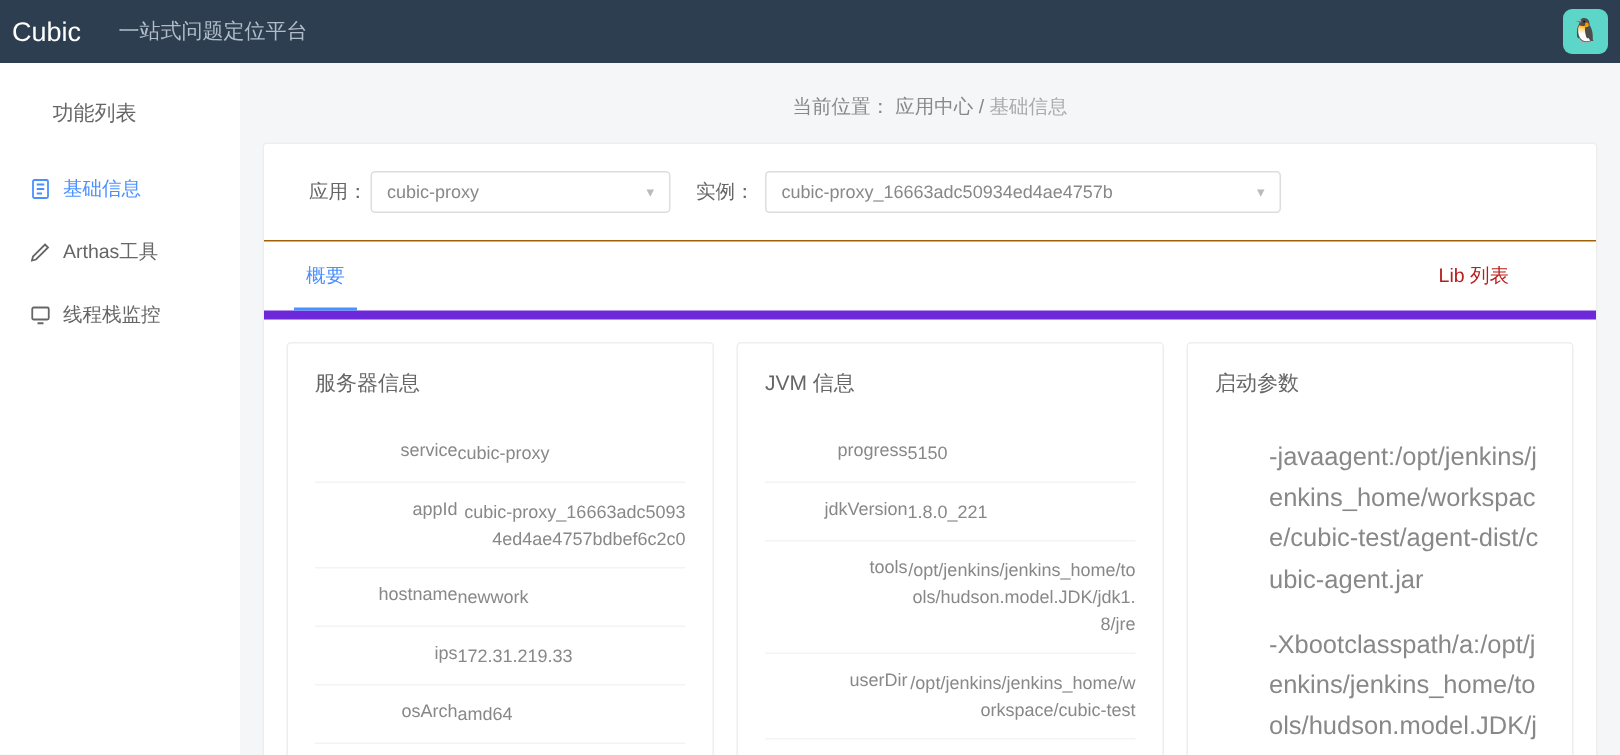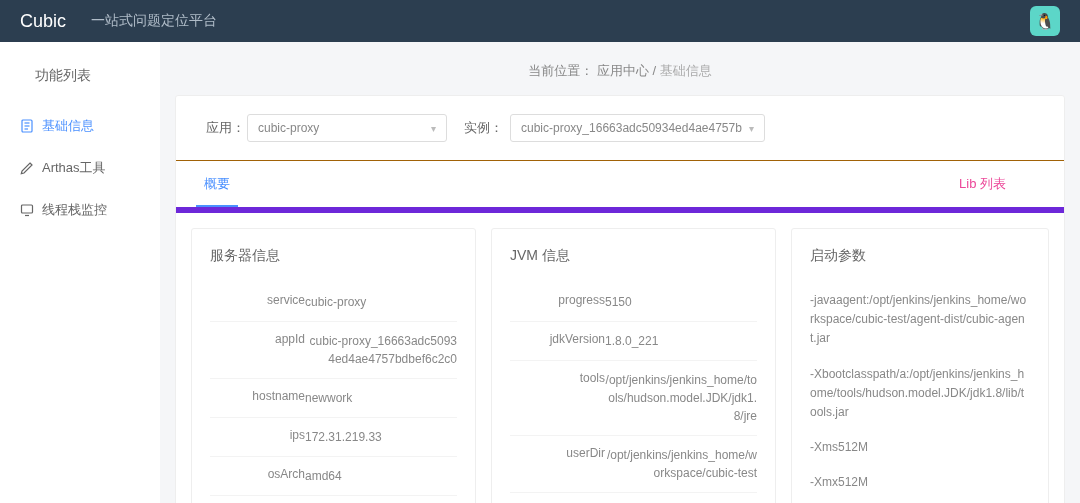--- a/index.html
+++ b/index.html
@@ -10,21 +10,21 @@
       font-size: 13px;
       width: 1080px;
       height: 503px;
       overflow: hidden;
     }
     .header {
       background: #2c3e50;
       height: 42px;
       display: flex;
       align-items: center;
-      padding: 0 20px;
+      padding: 0 8px;
       color: #fff;
     }
     .brand { font-size: 18px; font-weight: 500; margin-right: 25px; }
     .brand-sub { color: #b0bcc8; font-size: 14px; }
     .header-right {
       margin-left: auto;
       width: 30px;
       height: 30px;
       background: #5cd6c8;
       border-radius: 6px;
@@ -93,32 +93,32 @@
       justify-content: space-between;
       border: 1px solid #ddd;
       border-radius: 3px;
       padding: 6px 10px;
       color: #888;
       font-size: 12px;
       cursor: pointer;
       background: #fff;
     }
     .select.app { width: 200px; }
-    .select.inst { width: 255px; margin-left: 5px; }
+    .select.inst { width: 344px; margin-left: 5px; }
     .chev { color: #bbb; font-size: 10px; }
     .tabs {
       display: flex;
       padding: 0 20px;
       border-bottom: 6px solid #6d28d9;
       justify-content: space-between;
     }
     .tab {
       padding: 14px 8px 12px;
       margin-right: 30px;
-      color: #ec4899;
+      color: #b91c1c;
       font-size: 13px;
       cursor: pointer;
       border-bottom: 2px solid transparent;
     }
     .tab.active { color: #4a90ff; border-bottom-color: #4a90ff; }
     .cards-row {
       display: flex;
       gap: 15px;
       padding: 15px;
     }
@@ -149,24 +149,25 @@
       font-size: 12px;
     }
     .kv-val {
       color: #888;
       font-size: 12px;
       word-break: break-all;
       line-height: 1.5;
     }
     .param-line {
       color: #888;
-      font-size: 12px;
+      font-size: 17px;
       line-height: 1.6;
       padding: 8px 0;
       word-break: break-all;
+      margin-left: 36px;
     }
   </style>
 </head>
 <body>
 
 <div class="header">
   <span class="brand">Cubic</span>
   <span class="brand-sub">一站式问题定位平台</span>
   <div class="header-right">
     <span>🐧</span>

